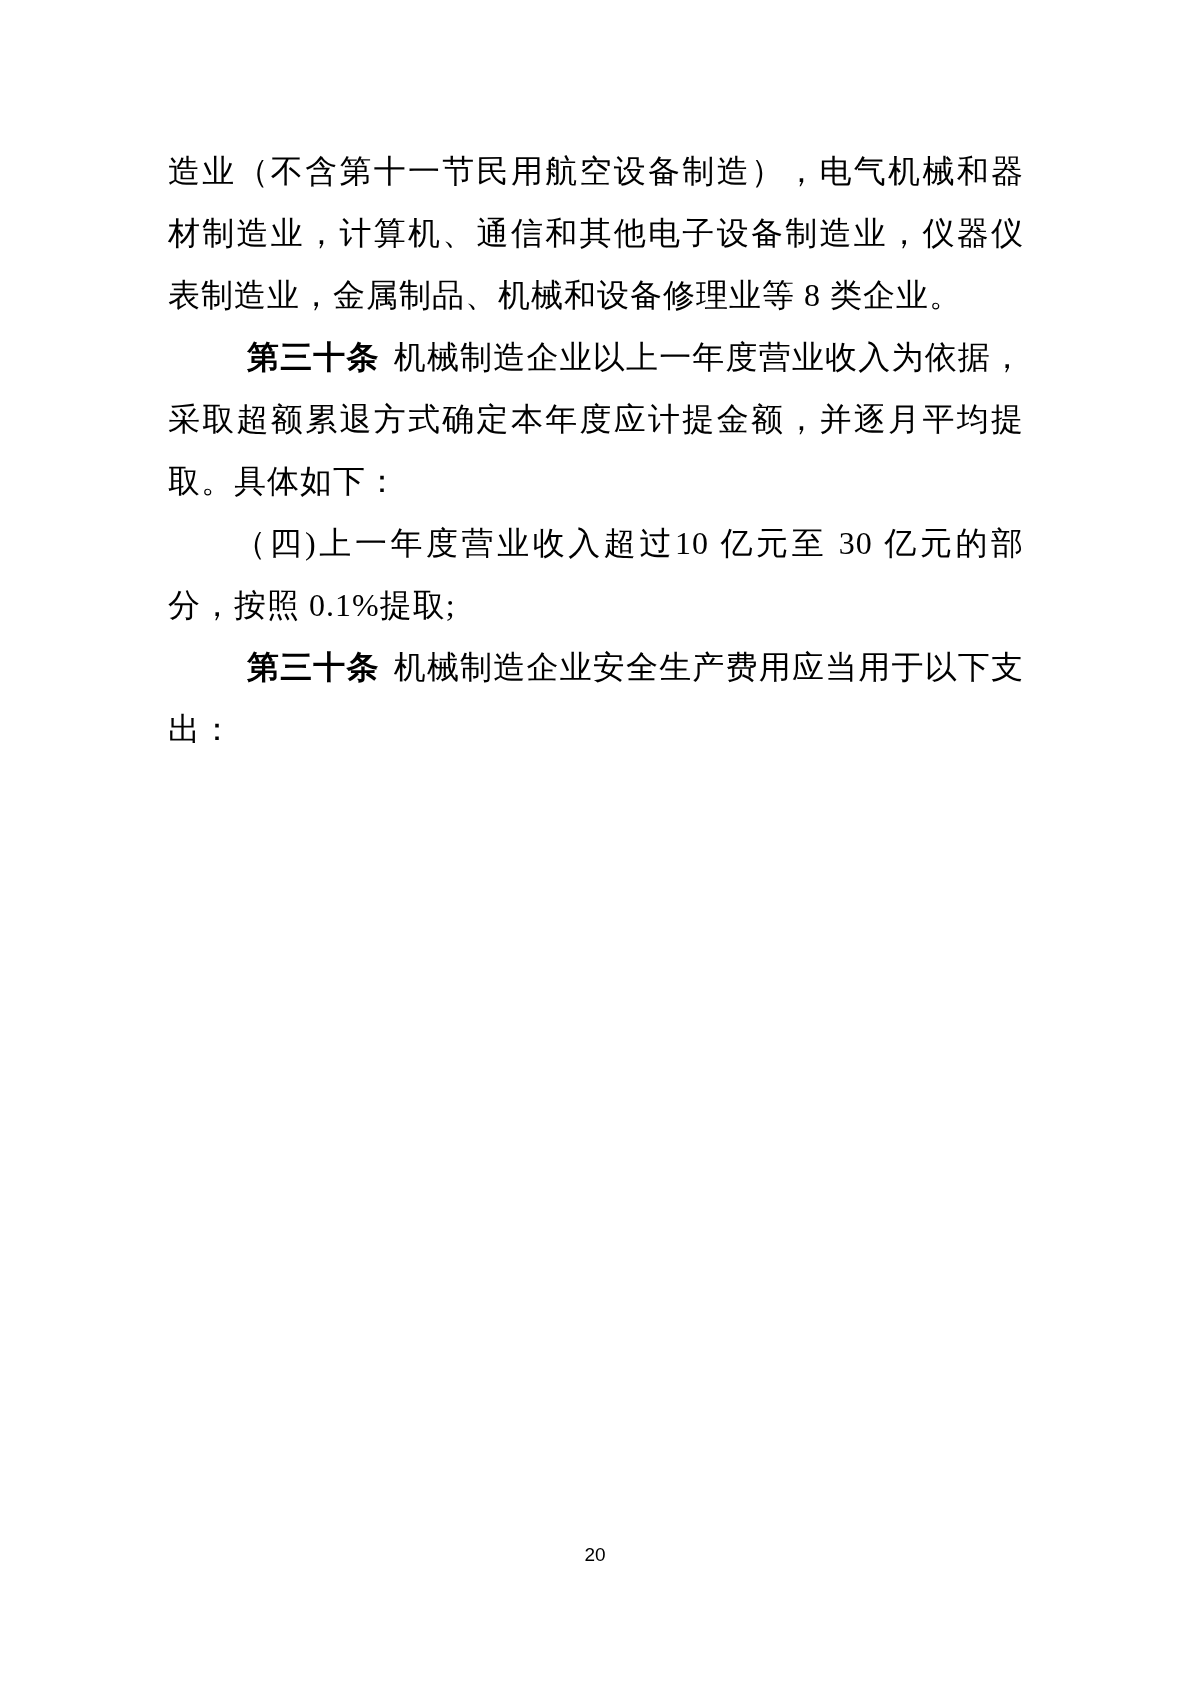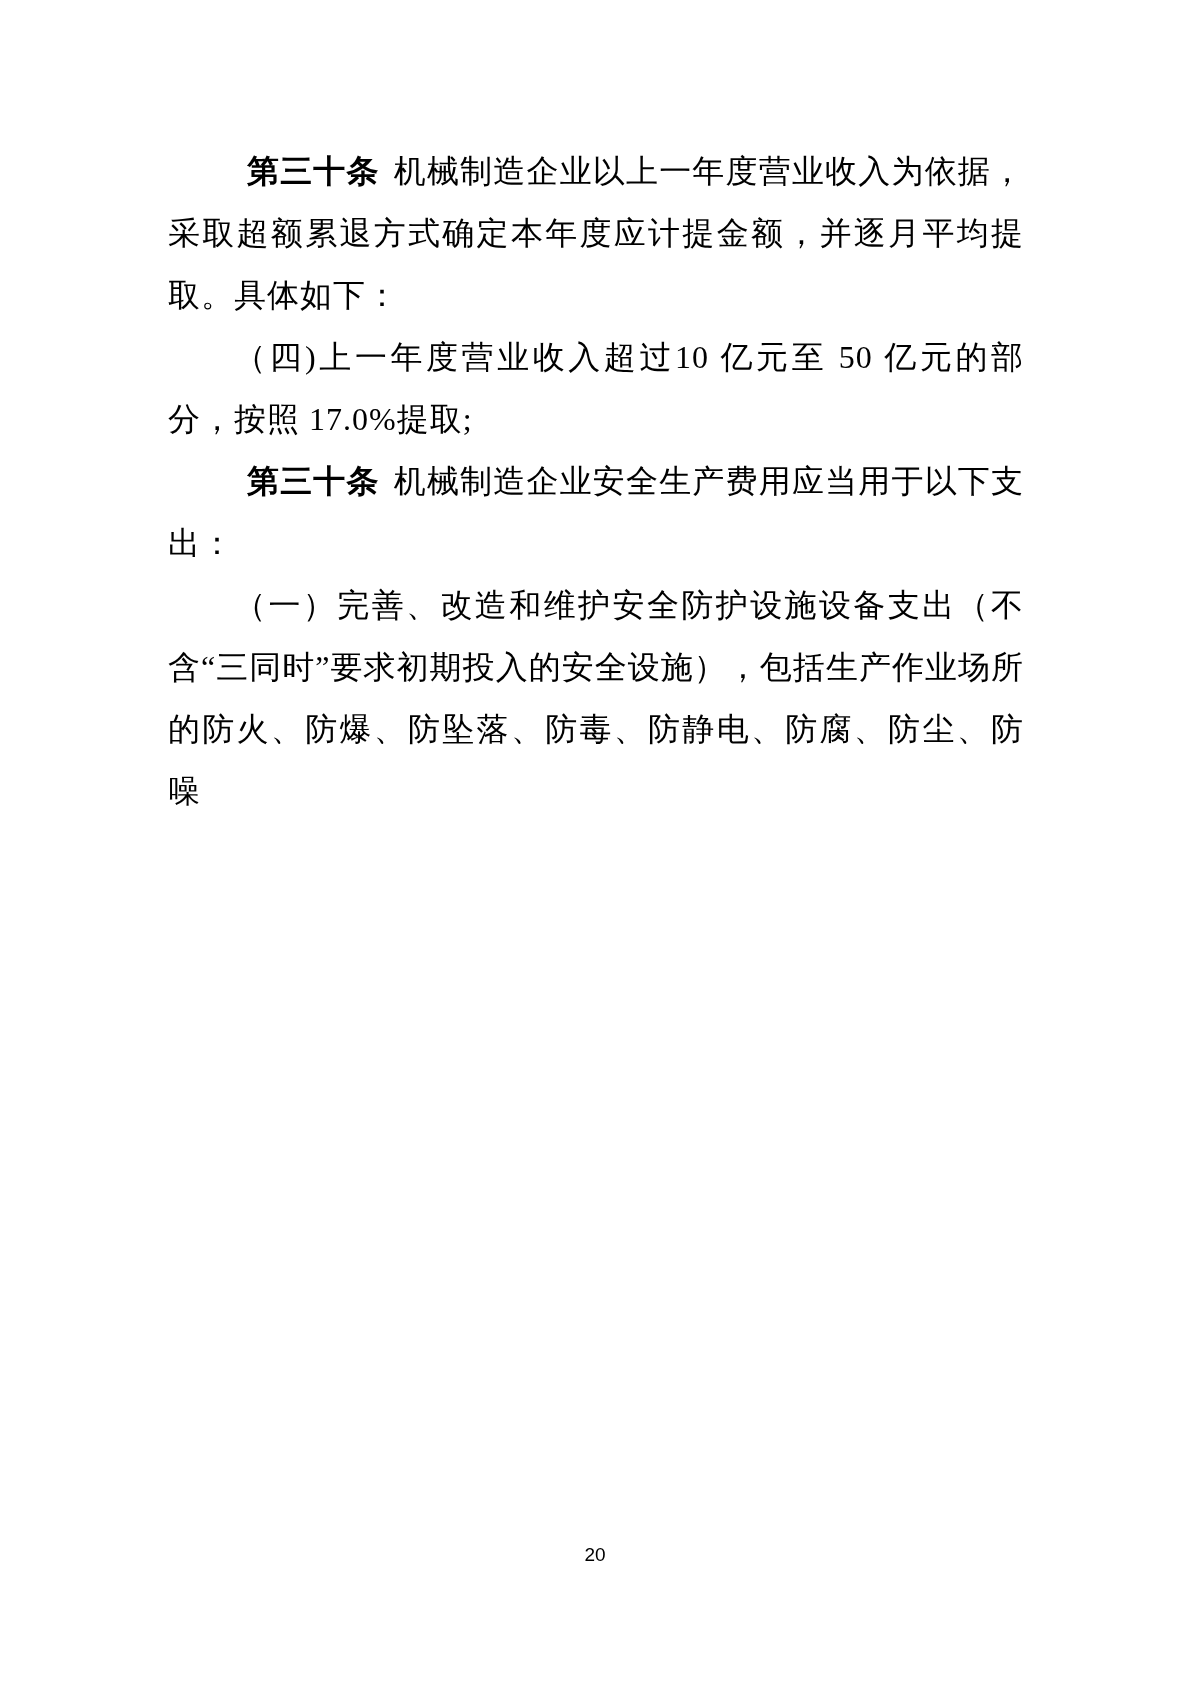--- a/index.html
+++ b/index.html
@@ -52,30 +52,30 @@
     color: #000000;
   }
 </style>
 </head>
 <body>
 
 <div class="page">
 
   <div class="content">
 
+    <p class="para no-indent"><span>造业（不含第十一节民用航空设备制造），电气机械和器材制造业，计算机、通信和其他电子设备制造业，仪器仪表制造业，金属制品、机械和设备修理业等 8 类企业。</span></p>
 
     <p class="para"><span class="lead">第三十条</span><span>机械制造企业以上一年度营业收入为依据，采取超额累退方式确定本年度应计提金额，并逐月平均提取。具体如下：</span></p>
 
 
 
 
-    <p class="para"><span>（四)上一年度营业收入超过10 亿元至 50 亿元的部分，按照 17.0%提取;</span></p>
+    <p class="para"><span>（四)上一年度营业收入超过10 亿元至 30 亿元的部分，按照 0.1%提取;</span></p>
 
 
     <p class="para"><span class="lead">第三十条</span><span>机械制造企业安全生产费用应当用于以下支出：</span></p>
 
-    <p class="para"><span>（一）完善、改造和维护安全防护设施设备支出（不含“三同时”要求初期投入的安全设施），包括生产作业场所的防火、防爆、防坠落、防毒、防静电、防腐、防尘、防噪</span></p>
 
   </div>
 
   <div class="page-number">20</div>
 
 </div>
 
 </body></html>

